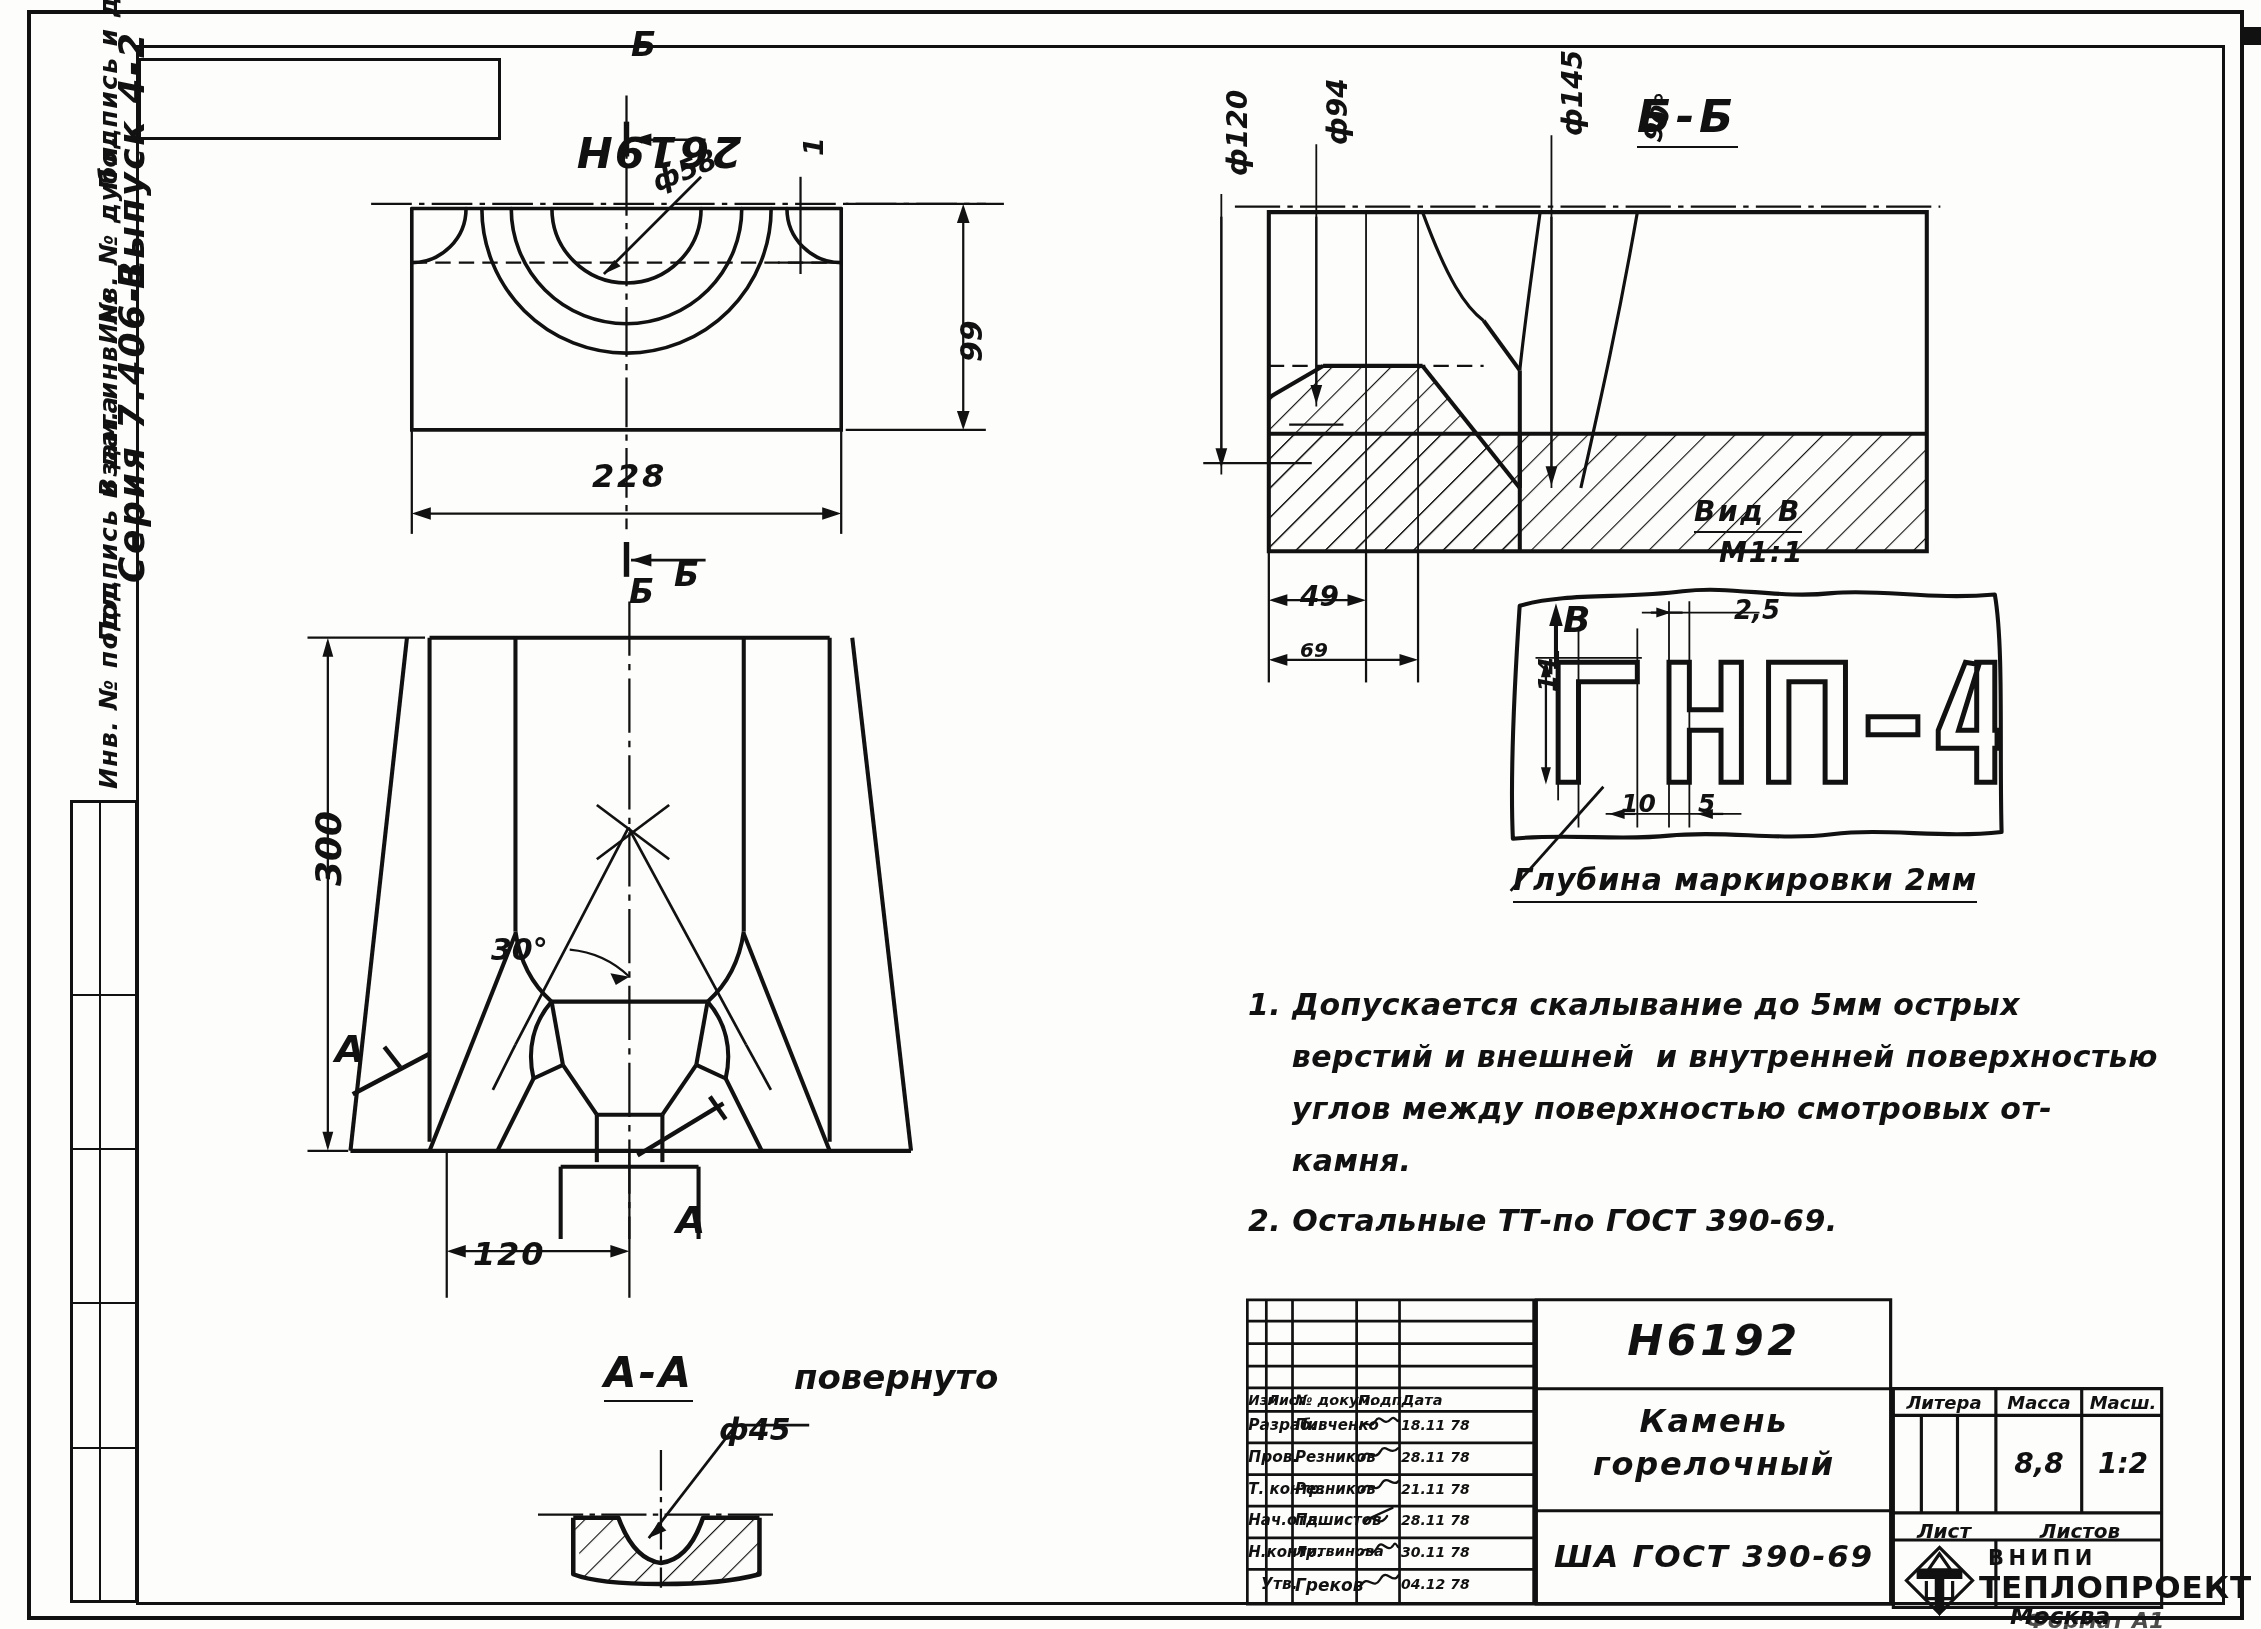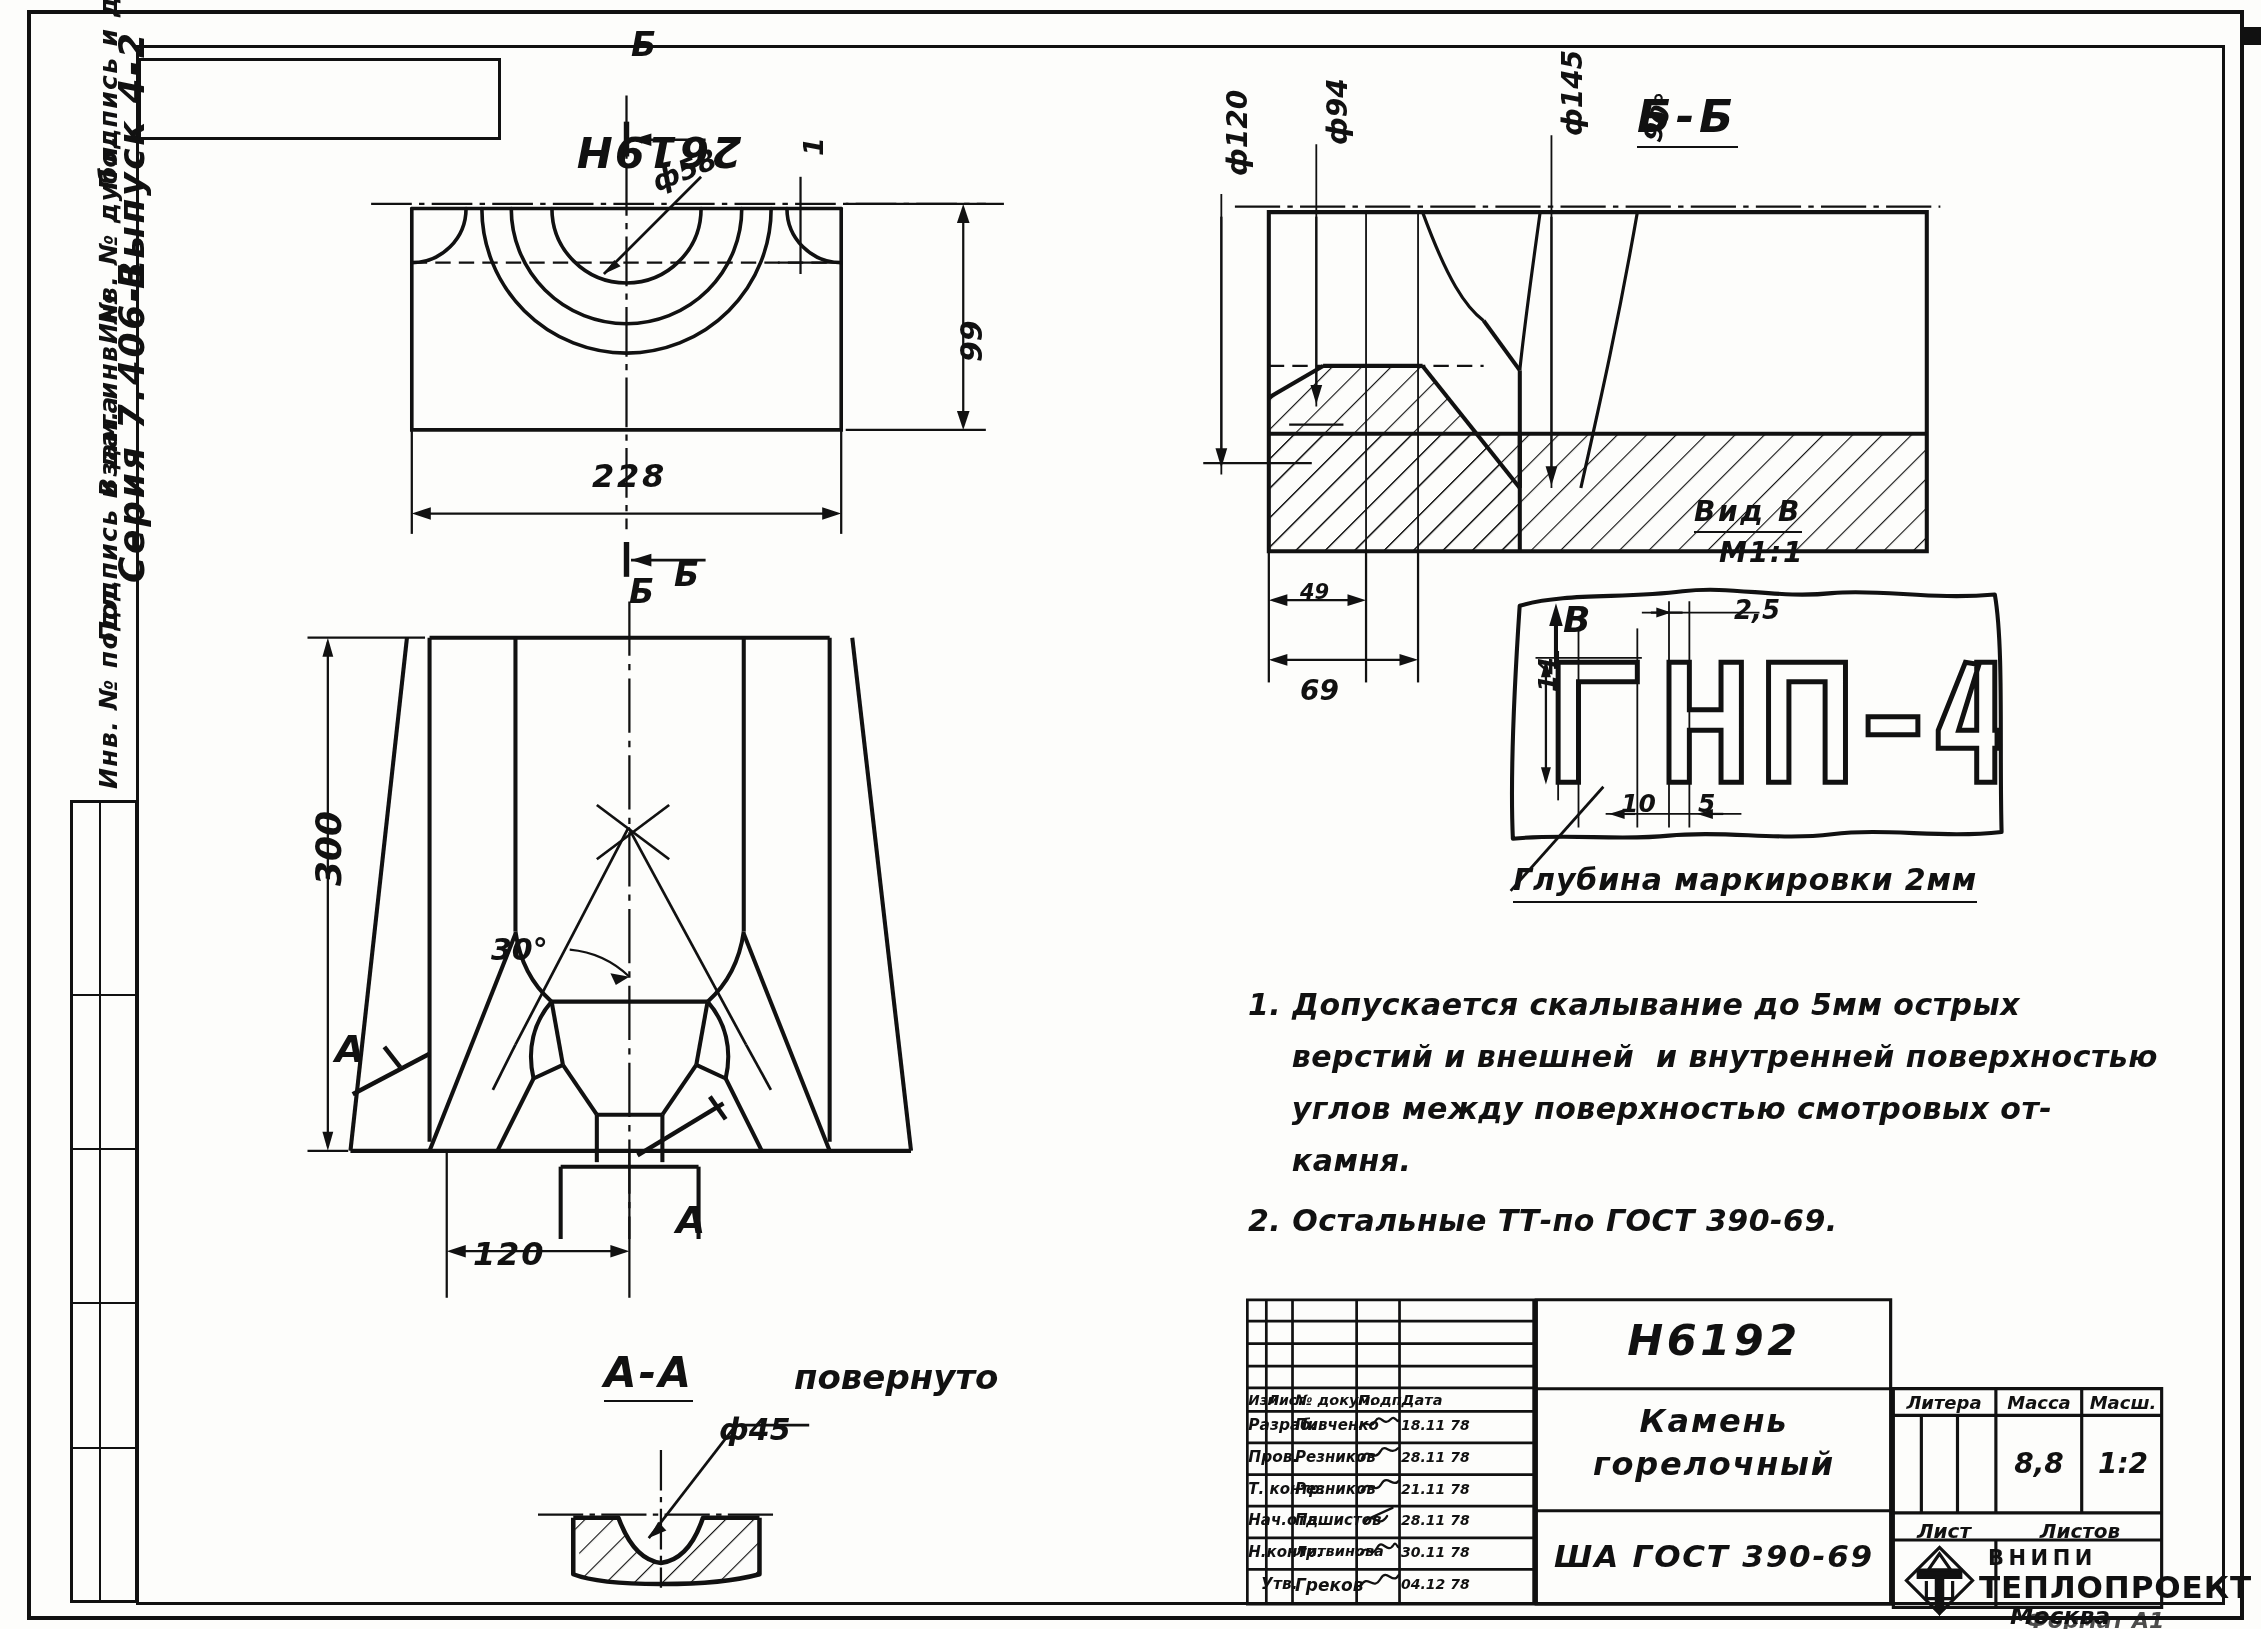--- a/index.html
+++ b/index.html
@@ -218,22 +218,22 @@
     <g stroke="#111" stroke-width="9" fill="none">
         <path d="M840,1170 L840,1300"></path>
       </g>
     <polygon points="840,1155 825,1205 855,1205" fill="#111"></polygon>
   </svg>
   <div class="abs hand u" style="left:1637px;top:90px;font-size:45px;letter-spacing:4.5px;">Б-Б</div>
   <div class="abs hand" style="left:1321px;top:145px;font-size:28px;transform:rotate(-90deg);transform-origin:0 0;">ф94</div>
   <div class="abs hand" style="left:1221px;top:176px;font-size:28px;transform:rotate(-90deg);transform-origin:0 0;">ф120</div>
   <div class="abs hand" style="left:1556px;top:136px;font-size:28px;transform:rotate(-90deg);transform-origin:0 0;">ф145</div>
   <div class="abs hand" style="left:1637px;top:136px;font-size:26px;transform:rotate(-72deg);transform-origin:0 0;">90°</div>
-  <div class="abs hand" style="left:1300px;top:580px;font-size:21px;">49</div>
-  <div class="abs hand" style="left:1300px;top:638px;font-size:28px;margin-top:36px;">69</div>
+  <div class="abs hand" style="left:1300px;top:580px;font-size:28px;">49</div>
+  <div class="abs hand" style="left:1300px;top:638px;font-size:20px;">69</div>
   <div class="abs hand" style="left:1563px;top:599px;font-size:36px;">В</div>
 
   <div class="abs hand u" style="left:1694px;top:495px;font-size:28px;letter-spacing:2.7px;">Вид В</div>
   <div class="abs hand" style="left:1719px;top:536px;font-size:28px;letter-spacing:1.8px;">М1:1</div>
 
   <svg class="abs" style="left:1488px;top:574px;" width="543" height="326" viewBox="0 0 1200 720">
 
     <g fill="none" stroke="#111" stroke-width="9" stroke-linejoin="round">
       <path d="M70,70 C170,40 300,55 430,38 C540,25 640,55 760,42 C870,32 980,58 1120,45
                C1140,160 1130,380 1135,570

